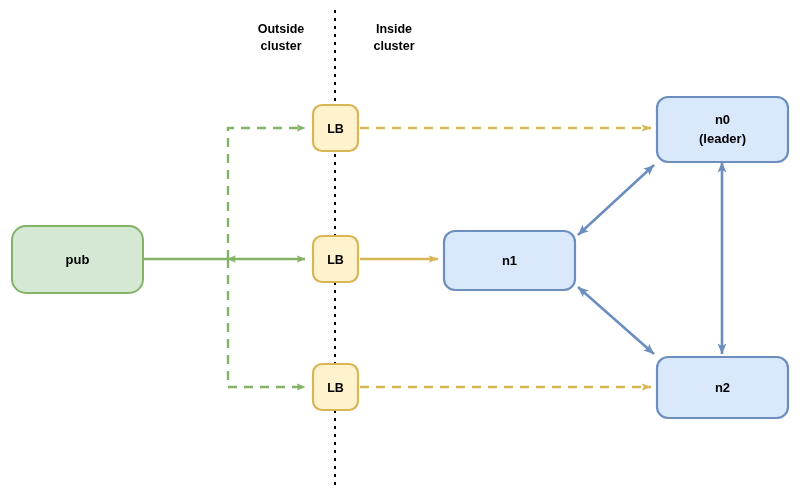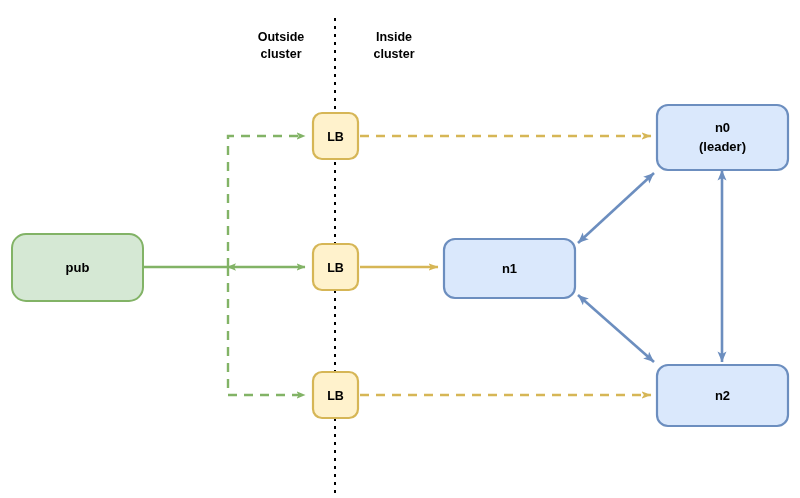--- a/index.html
+++ b/index.html
@@ -9,21 +9,20 @@
   }
   body {
     font-family: "Liberation Sans", sans-serif;
   }
   #canvas {
     position: relative;
     width: 800px;
     height: 490px;
     background: #ffffff;
     overflow: hidden;
-    margin-top: 8px;
   }
   #diagram-svg {
     position: absolute;
     left: 0;
     top: 0;
     width: 800px;
     height: 498px;
   }
   .node-label {
     font-family: "Liberation Sans", sans-serif;

